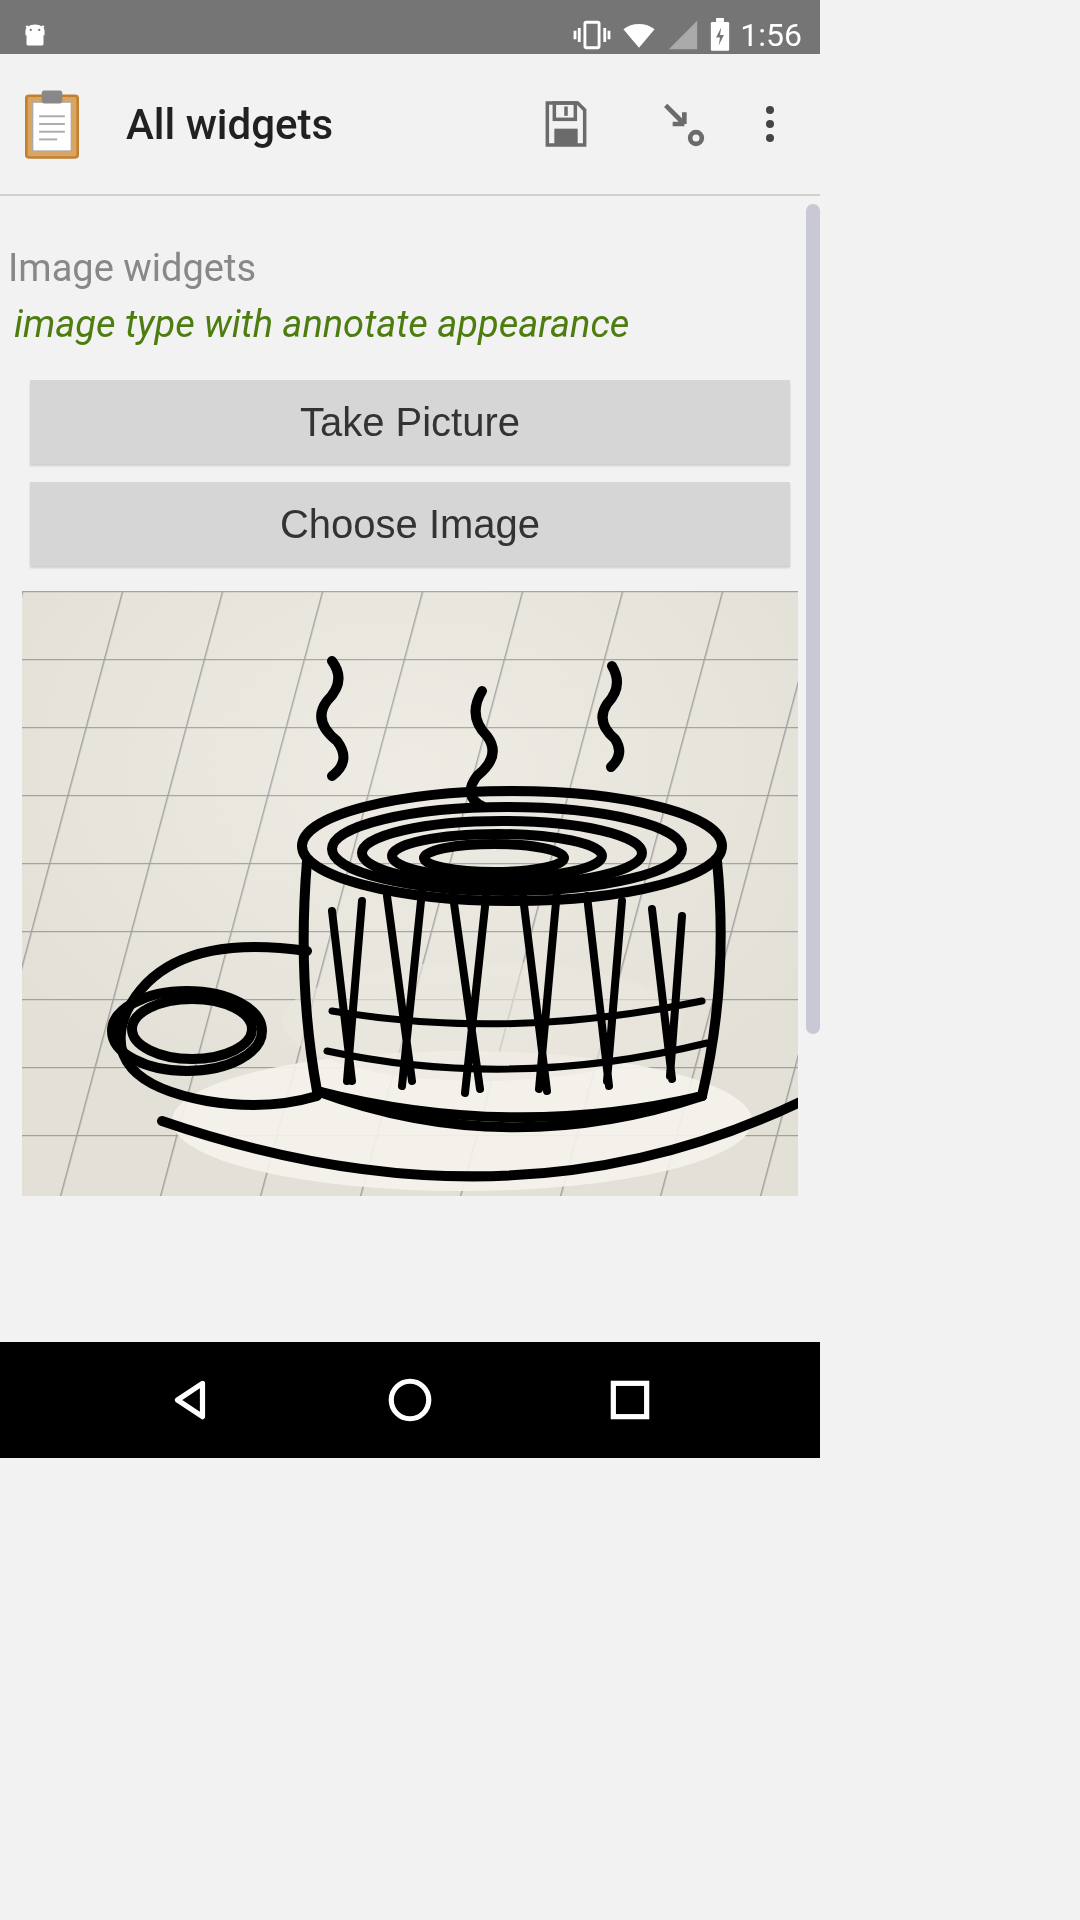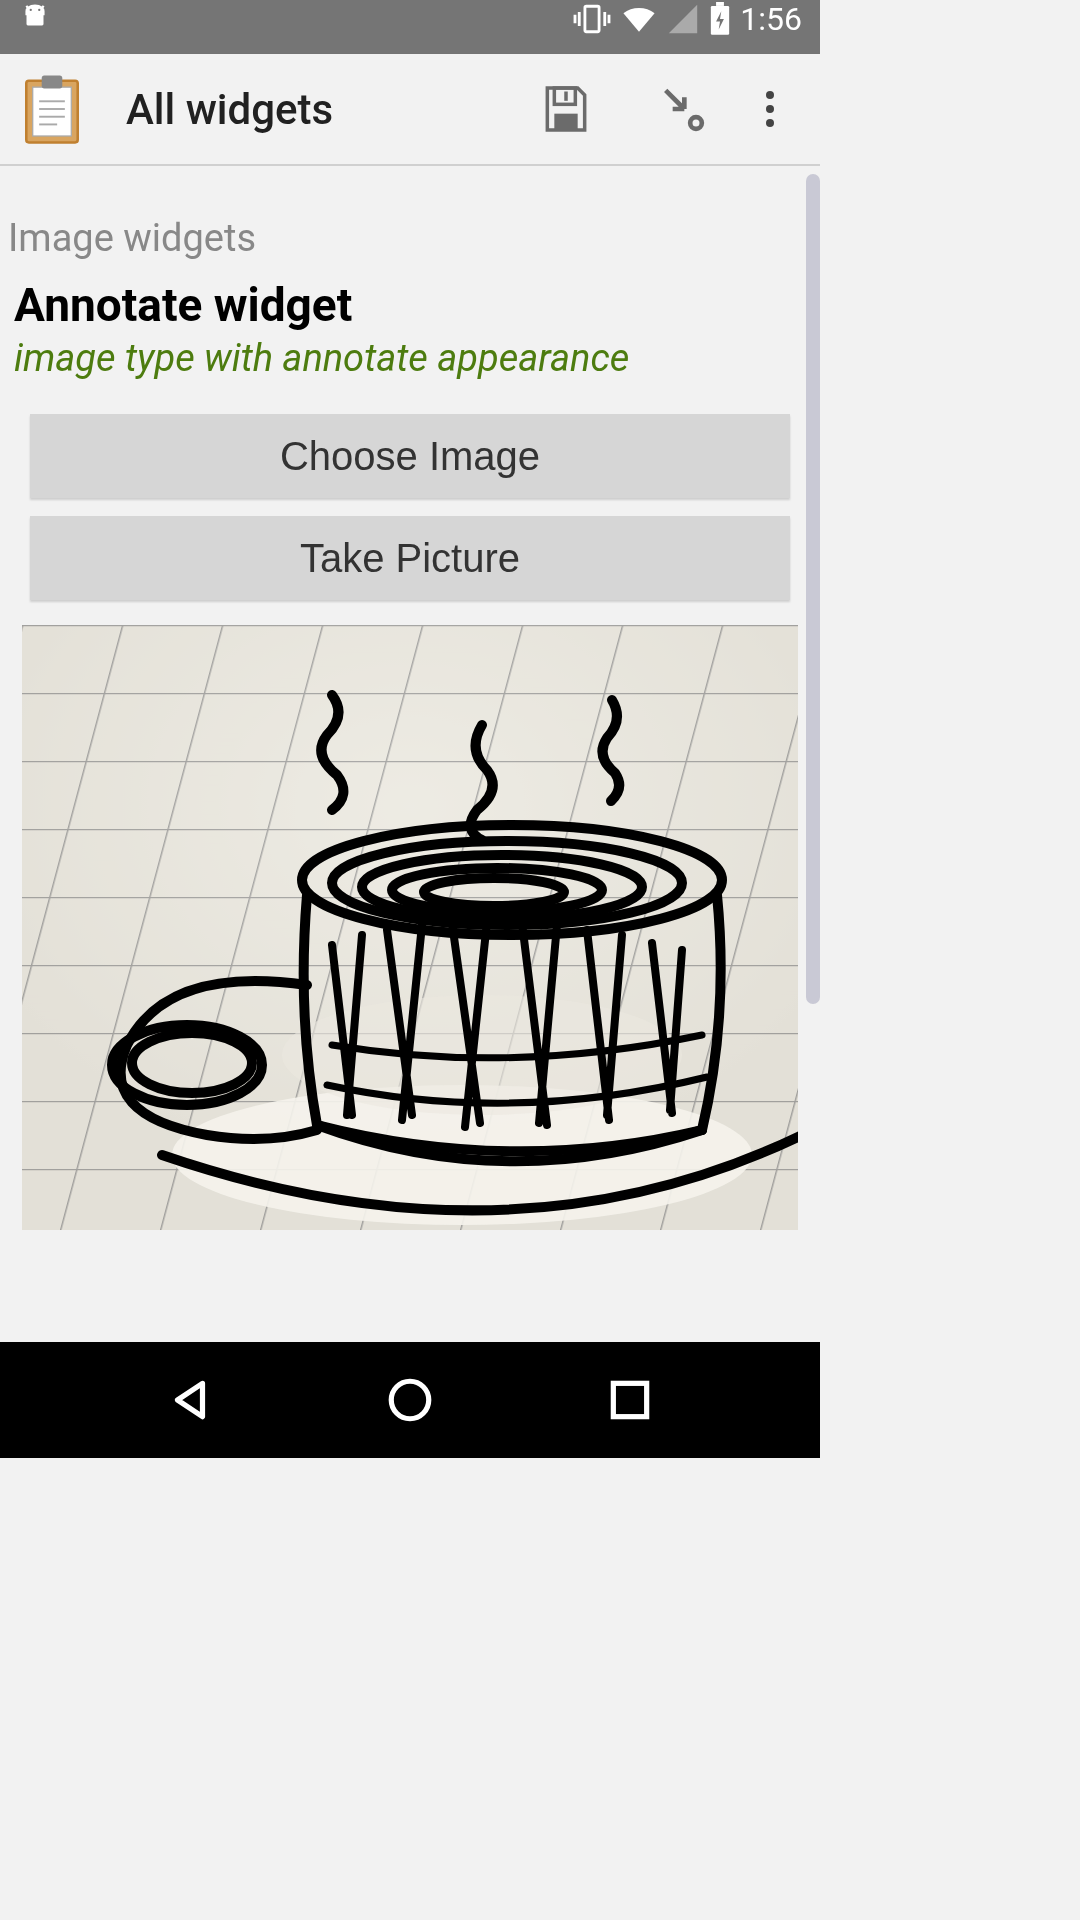--- a/index.html
+++ b/index.html
@@ -9,31 +9,31 @@
       font-family: Roboto, Arial, sans-serif;
       background: #f2f2f2;
       display: flex;
       flex-direction: column;
       overflow: hidden;
     }
     .status-bar {
       height: 54px;
       background: #757575;
       display: flex;
-      align-items: flex-start;
+      align-items: flex-end;
       justify-content: space-between;
       padding: 0 18px;
       color: white;
     }
     .status-left { display: flex; align-items: center; }
     .status-right { display: flex; align-items: center; gap: 8px; }
     .status-time { font-size: 32px; font-weight: 400; color: white; }
     .status-icon { width: 34px; height: 34px; }
     .app-bar {
-      height: 112px;
+      height: 142px;
       background: #f2f2f2;
       display: flex;
       align-items: center;
       padding: 0 20px;
       border-bottom: 2px solid #d0d0d0;
       box-shadow: 0 2px 3px rgba(0,0,0,0.1);
     }
     .app-icon { width: 64px; height: 72px; margin-right: 42px; }
     .app-title { font-size: 42px; font-weight: 500; color: #212121; flex: 1; }
     .toolbar-icon { width: 56px; height: 56px; margin: 0 30px; }
@@ -177,25 +177,24 @@
       <circle cx="6" cy="10" r="4" fill="#444444"></circle>
       <circle cx="6" cy="24" r="4" fill="#444444"></circle>
       <circle cx="6" cy="38" r="4" fill="#444444"></circle>
     </svg>
   </span>
 </div>
 
 <div class="content">
   <div class="scrollbar"></div>
   <div class="section-header">Image widgets</div>
-  <div class="widget-title">Annotate widget</div>
   <div class="widget-subtitle">image type with annotate appearance</div>
 
+  <button class="action-button">Take Picture</button>
   <button class="action-button">Choose Image</button>
-  <button class="action-button">Take Picture</button>
 
   <div class="image-preview">
     <svg width="100%" height="100%" viewBox="0 0 776 605" preserveAspectRatio="xMidYMid slice">
 
       <defs>
         <pattern id="tiles" x="0" y="0" width="100" height="80" patternUnits="userSpaceOnUse" patternTransform="skewX(-15) scale(1,0.85)">
           <rect width="100" height="80" fill="#e8e5dc"></rect>
           <line x1="0" y1="0" x2="100" y2="0" stroke="#888" stroke-width="3"></line>
           <line x1="0" y1="0" x2="0" y2="80" stroke="#888" stroke-width="3"></line>
         </pattern>

